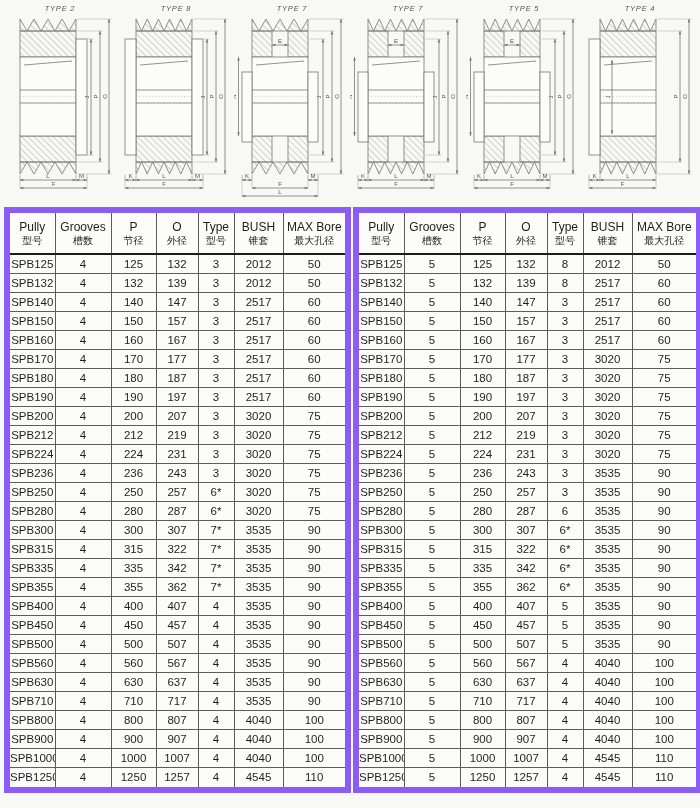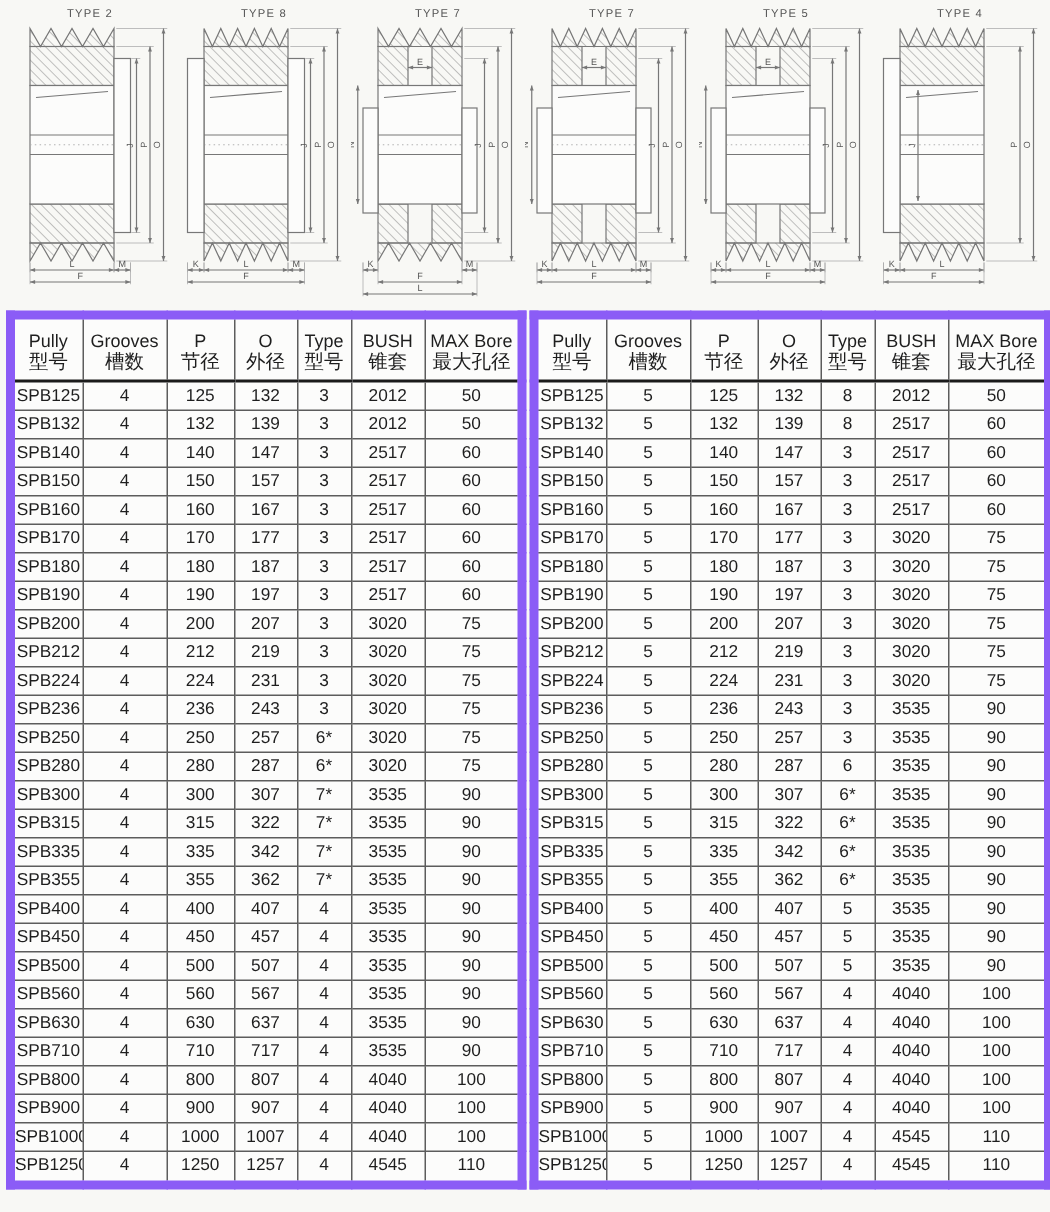--- a/index.html
+++ b/index.html
@@ -2,31 +2,31 @@
 <html><head>
 <meta charset="utf-8">
 <style>
   html,body{margin:0;padding:0;}
   body{width:700px;height:808px;background:#f8f8f5;font-family:"Liberation Sans","DejaVu Sans",sans-serif;overflow:hidden;}
   #page{position:relative;width:700px;height:808px;}
 
   
   #diagrams{position:absolute;top:3px;left:0;width:700px;height:200px;display:flex;justify-content:space-between;padding:0 2px;box-sizing:border-box;}
   .fig{width:116px;display:flex;flex-direction:column;align-items:center;}
-  .dg-title{font-size:7.5px;color:#555;letter-spacing:0.8px;height:12px;line-height:12px;margin-bottom:1px;}
+  .dg-title{font-size:7.5px;color:#555;letter-spacing:0.8px;height:12px;line-height:12px;margin-bottom:1px;font-style:italic;}
   .fig svg{display:block;}
 
   
   table{border-collapse:collapse;table-layout:fixed;position:absolute;top:207px;height:586px;background:#fcfcfb;border:6px solid #8b5cf6;}
   #table-left{left:4px;width:341px;}
   #table-right{left:353px;width:343px;}
   th,td{border:1px solid #5c5c5c;padding:0;text-align:center;vertical-align:middle;white-space:nowrap;overflow:hidden;color:#1e1e1e;}
   thead th{height:40px;border-bottom:2px solid #1b1b1b;font-weight:normal;}
   .h-en{font-size:12px;line-height:14px;}
-  .h-zh{font-size:13px;line-height:13px;}
+  .h-zh{font-size:10px;line-height:13px;}
   td{font-size:11.5px;}
 </style>
 </head>
 <body>
 
 <div id="page">
 
   <svg width="0" height="0" style="position:absolute" aria-hidden="true">
     <defs>
       <pattern id="hatch" patternUnits="userSpaceOnUse" width="4.5" height="4.5" patternTransform="rotate(-45)">

